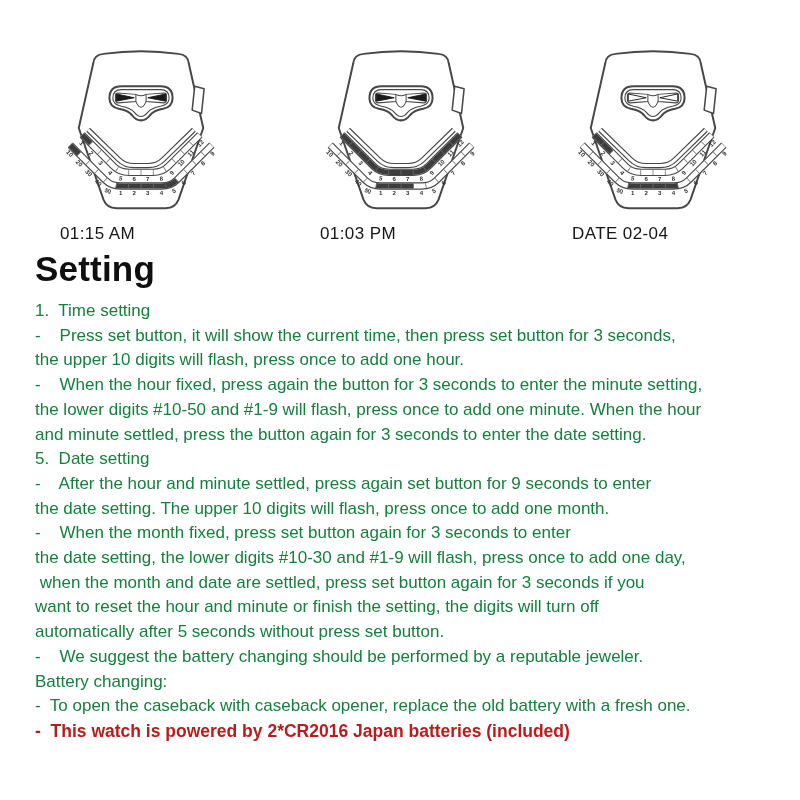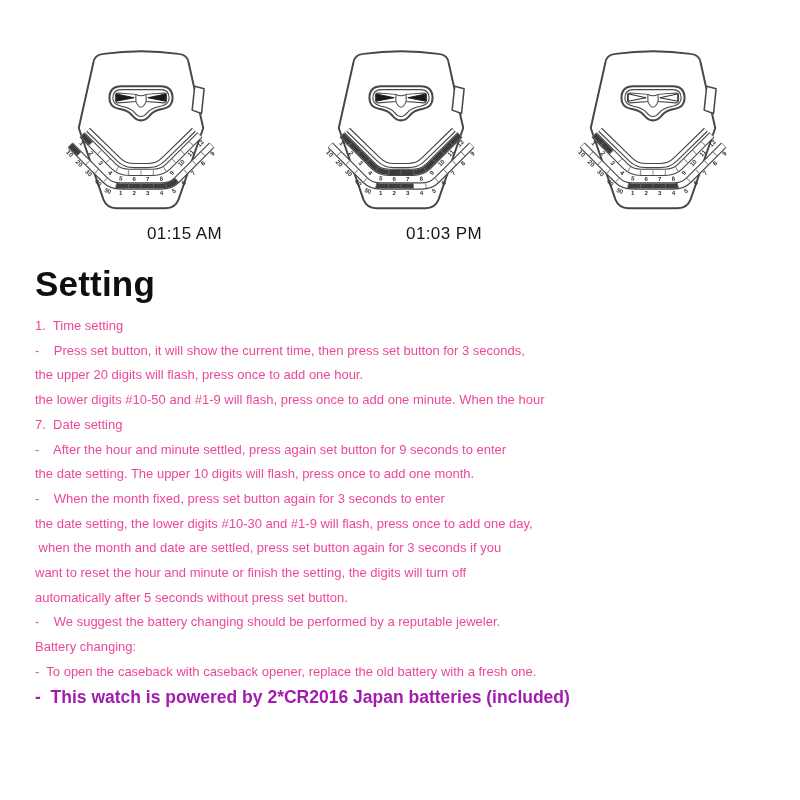--- a/index.html
+++ b/index.html
@@ -1,25 +1,25 @@
 <!DOCTYPE html>
 <html><head>
 <meta charset="utf-8">
 <style>
   html,body{margin:0;padding:0;background:#fff;}
   .page{position:relative;width:800px;height:800px;background:#ffffff;overflow:hidden;
         font-family:"Liberation Sans",sans-serif;color:#1f1f1f;}
   .watch-block{position:absolute;top:46px;width:162px;}
   .watch-art svg{display:block;width:162px;height:176px;}
-  .caption{margin-top:2px;text-align:right;font-size:17px;letter-spacing:.4px;color:#161616;}
-  .content{position:absolute;left:35px;top:264px;width:745px;}
+  .caption{margin-top:2px;text-align:left;font-size:17px;letter-spacing:.4px;color:#161616;}
+  .content{position:absolute;left:35px;top:249px;width:745px;}
   .content h1{margin:0 0 10px 0;font-size:35px;line-height:40px;font-weight:bold;color:#0f0f0f;
               letter-spacing:.2px;}
-  .line{white-space:pre;font-size:13px;line-height:24.7px;color:#ec4899;}
-  .line.strong{font-weight:bold;font-size:17.5px;color:#a21caf;}
+  .line{white-space:pre;font-size:17px;line-height:24.7px;color:#15803d;}
+  .line.strong{font-weight:bold;font-size:17.5px;color:#b91c1c;}
 </style>
 </head>
 <body>
 
 <div class="page">
 
   <div>
     <div class="watch-block" style="left:60px">
       <div class="watch-art">
           <svg viewBox="0 0 190 206">
@@ -176,31 +176,34 @@
             <text font-size="7.2" font-weight="bold" font-family="&quot;Liberation Sans&quot;,sans-serif" fill="#2e2e2e" text-anchor="middle"><textPath href="#ml2" startOffset="46.43%">2</textPath></text>
             <text font-size="7.2" font-weight="bold" font-family="&quot;Liberation Sans&quot;,sans-serif" fill="#2e2e2e" text-anchor="middle"><textPath href="#ml2" startOffset="53.57%">3</textPath></text>
             <text font-size="7.2" font-weight="bold" font-family="&quot;Liberation Sans&quot;,sans-serif" fill="#2e2e2e" text-anchor="middle"><textPath href="#ml2" startOffset="60.71%">4</textPath></text>
             <text font-size="7.2" font-weight="bold" font-family="&quot;Liberation Sans&quot;,sans-serif" fill="#2e2e2e" text-anchor="middle"><textPath href="#ml2" startOffset="67.86%">5</textPath></text>
             <text font-size="7.2" font-weight="bold" font-family="&quot;Liberation Sans&quot;,sans-serif" fill="#2e2e2e" text-anchor="middle"><textPath href="#ml2" startOffset="75.00%">6</textPath></text>
             <text font-size="7.2" font-weight="bold" font-family="&quot;Liberation Sans&quot;,sans-serif" fill="#2e2e2e" text-anchor="middle"><textPath href="#ml2" startOffset="82.14%">7</textPath></text>
             <text font-size="7.2" font-weight="bold" font-family="&quot;Liberation Sans&quot;,sans-serif" fill="#2e2e2e" text-anchor="middle"><textPath href="#ml2" startOffset="89.29%">8</textPath></text>
             <text font-size="7.2" font-weight="bold" font-family="&quot;Liberation Sans&quot;,sans-serif" fill="#2e2e2e" text-anchor="middle"><textPath href="#ml2" startOffset="96.43%">9</textPath></text>
           </svg>
         </div>
+      <div class="caption">DATE 02-04</div>
     </div>
   </div>
 
   <div class="content">
     <h1>Setting</h1>
     <div class="lines">
         <div class="line item">1.  Time setting</div>
         <div class="line body">-    Press set button, it will show the current time, then press set button for 3 seconds,</div>
-        <div class="line body">the upper 20 digits will flash, press once to add one hour.</div>
+        <div class="line body">the upper 10 digits will flash, press once to add one hour.</div>
+        <div class="line body">-    When the hour fixed, press again the button for 3 seconds to enter the minute setting,</div>
         <div class="line body">the lower digits #10-50 and #1-9 will flash, press once to add one minute. When the hour</div>
-        <div class="line item">7.  Date setting</div>
+        <div class="line body">and minute settled, press the button again for 3 seconds to enter the date setting.</div>
+        <div class="line item">5.  Date setting</div>
         <div class="line body">-    After the hour and minute settled, press again set button for 9 seconds to enter</div>
         <div class="line body">the date setting. The upper 10 digits will flash, press once to add one month.</div>
         <div class="line body">-    When the month fixed, press set button again for 3 seconds to enter</div>
         <div class="line body">the date setting, the lower digits #10-30 and #1-9 will flash, press once to add one day,</div>
         <div class="line body"> when the month and date are settled, press set button again for 3 seconds if you</div>
         <div class="line body">want to reset the hour and minute or finish the setting, the digits will turn off</div>
         <div class="line body">automatically after 5 seconds without press set button.</div>
         <div class="line body">-    We suggest the battery changing should be performed by a reputable jeweler.</div>
         <div class="line item">Battery changing:</div>
         <div class="line body">-  To open the caseback with caseback opener, replace the old battery with a fresh one.</div>

